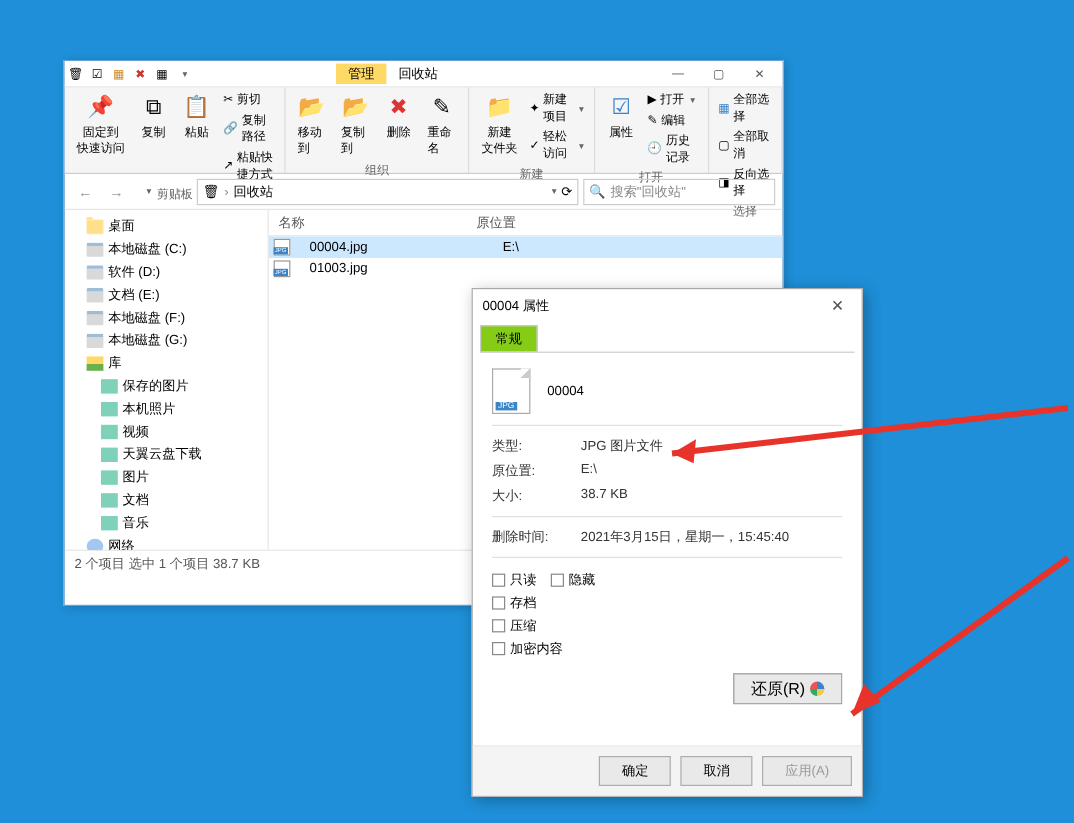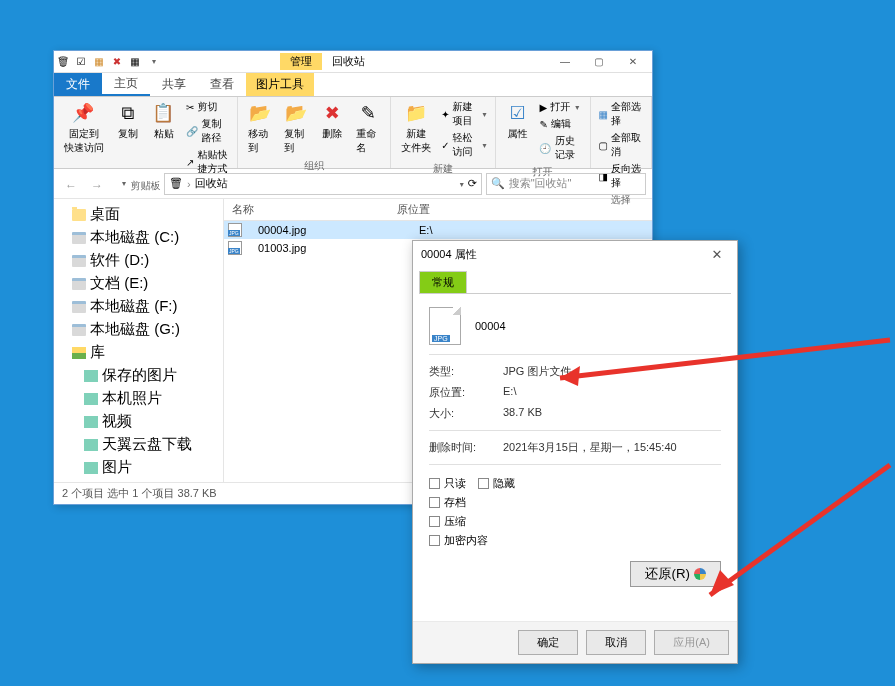--- a/index.html
+++ b/index.html
@@ -35,21 +35,21 @@
 .ribbtn-lg .icon-lg { width: 24px; height: 24px; display: flex; align-items: center; justify-content: center; font-size: 18px; }
 .ribbtn-sm { display: flex; align-items: center; gap: 3px; font-size: 10px; padding: 1px 2px; }
 .ribstack { display: flex; flex-direction: column; gap: 1px; justify-content: flex-start; }
 
 .navbar { height: 30px; display: flex; align-items: center; padding: 3px 6px; gap: 4px; border-bottom: 1px solid #e5e5e5; }
 .navarrow { width: 22px; height: 22px; display: flex; align-items: center; justify-content: center; color: #999; font-size: 12px; }
 .addrbar { flex: 1; border: 1px solid #ccc; height: 22px; display: flex; align-items: center; padding: 0 4px; font-size: 11px; gap: 4px; }
 .searchbar { width: 160px; border: 1px solid #ccc; height: 22px; display: flex; align-items: center; padding: 0 4px; font-size: 11px; color: #888; gap: 4px; }
 
 .body { display: flex; height: calc(100% - 22px - 24px - 72px - 30px - 22px); }
-.navpane { width: 170px; border-right: 1px solid #e5e5e5; overflow: auto; font-size: 15px; padding: 4px 0; }
+.navpane { width: 170px; border-right: 1px solid #e5e5e5; overflow: auto; font-size: 11px; padding: 4px 0; }
 .navitem { display: flex; align-items: center; gap: 4px; padding: 2px 8px 2px 18px; white-space: nowrap; }
 .navitem.indent { padding-left: 30px; }
 .navicon { width: 14px; height: 12px; display: inline-block; }
 .ico-folder { background: #ffe08a; border-radius: 1px; position: relative; }
 .ico-folder::before { content:''; position:absolute; top:-2px; left:0; width:5px; height:2px; background:#ffe08a; }
 .ico-drive { background: #d9d9d9; border-radius: 1px; border-top: 3px solid #9dbed8; }
 .ico-lib { background: linear-gradient(#ffd966 50%, #6ab04c 50%); }
 .ico-pics { background: #7fd1b9; }
 .ico-net { background: #a0c8f0; border-radius: 50%; }
 
@@ -58,21 +58,21 @@
 .colh { padding: 3px 8px; border-right: 1px solid transparent; }
 .filelist { flex: 1; font-size: 11px; }
 .filerow { display: flex; padding: 2px 4px; align-items: center; gap: 16px; }
 .filerow.sel { background: #cce8ff; }
 .fileico { width: 14px; height: 14px; display: inline-block; background: #fff; border: 1px solid #999; position: relative; }
 .fileico::after { content:'JPG'; position:absolute; bottom:0; left:-1px; font-size:5px; background:#3a84c9; color:#fff; padding:0 1px; }
 .statusbar { height: 22px; border-top: 1px solid #e5e5e5; font-size: 11px; color: #555; display: flex; align-items: center; padding: 0 8px; }
 
 
 .propdlg {
-  position: absolute; left: 412px; top: 240px; width: 326px; height: 424px;
+  position: absolute; left: 393px; top: 240px; width: 326px; height: 424px;
   background: #fff; border: 1px solid #aaa; box-shadow: 3px 3px 12px rgba(0,0,0,0.3);
   display: flex; flex-direction: column; font-size: 11px;
 }
 .dlg-title { height: 26px; display: flex; align-items: center; padding: 0 8px; }
 .dlg-close { margin-left: auto; width: 24px; text-align: center; color: #555; font-size: 13px; }
 .dlg-tabs { display: flex; padding: 4px 6px 0 6px; }
 .dlg-tab { border: 1px solid #ccc; border-bottom: none; padding: 3px 12px; background: #84cc16; font-size: 11px; }
 .dlg-body { flex: 1; border-top: 1px solid #ccc; margin: 0 6px; padding: 10px 10px 4px 10px; }
 .dlg-row { display: flex; padding: 3px 0; }
 .dlg-label { width: 74px; color: #333; }
@@ -112,27 +112,20 @@
     </div>
     <span class="context-tab">管理</span>
     <span class="title-text">回收站</span>
     <div class="winbtns">
       <div class="winbtn">―</div>
       <div class="winbtn">▢</div>
       <div class="winbtn">✕</div>
     </div>
   </div>
 
-  <div class="tabbar">
-    <div class="filetab">文件</div>
-    <div class="tab active">主页</div>
-    <div class="tab">共享</div>
-    <div class="tab">查看</div>
-    <div class="context-label">图片工具</div>
-  </div>
 
   <div class="ribbon">
     <div class="ribgroup">
       <div class="ribitems">
         <div class="ribbtn-lg">
           <span class="icon-lg">📌</span>
           <span style="white-space:pre;text-align:center">固定到
 快速访问</span>
         </div>
         <div class="ribbtn-lg">

